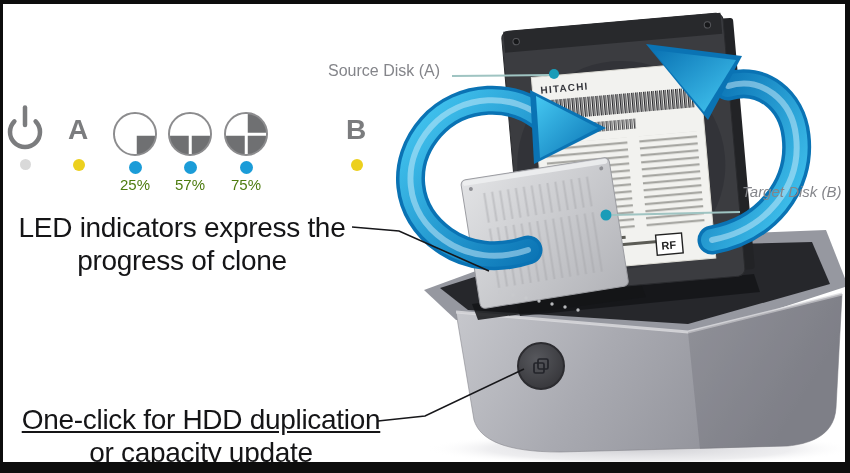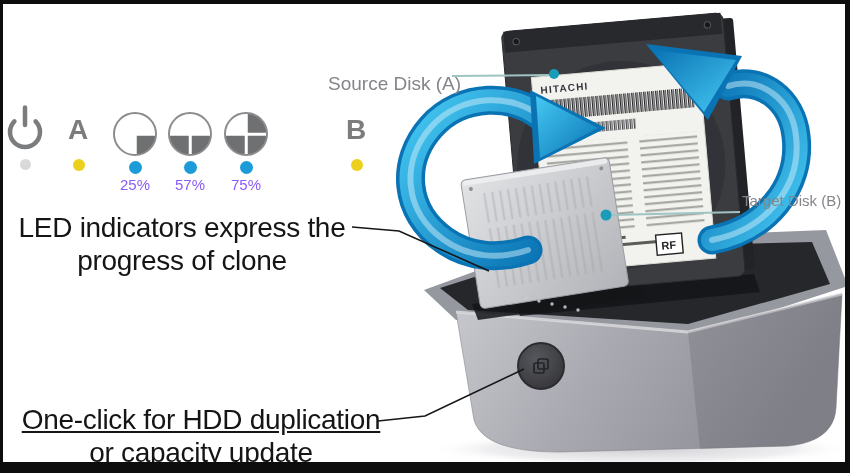--- a/index.html
+++ b/index.html
@@ -20,32 +20,32 @@
   .dot{position:absolute;border-radius:50%;}
   .dot.sm{width:11px;height:11px;top:159px;}
   .step{position:absolute;top:112px;width:60px;text-align:center;}
   .pie{width:44px;height:44px;margin:0 auto;border-radius:50%;border:2px solid #8c8c8e;
        box-sizing:border-box;position:relative;background:#fff;}
   .pie::before{content:"";position:absolute;left:0;right:0;top:50%;height:2.5px;
        transform:translateY(-50%);background:#ffffff;}
   .pie::after{content:"";position:absolute;top:0;bottom:0;left:50%;width:2.5px;
        transform:translateX(-50%);background:#ffffff;}
   .step .dot2{width:13px;height:13px;border-radius:50%;margin:5px auto 0;}
-  .pct{margin-top:2px;font-size:15px;color:#8b5cf6;}
+  .pct{margin-top:2px;font-size:15px;color:#4d7c0f;}
 
   
   .caption{position:absolute;z-index:6;color:#151517;text-align:center;
            font-size:28px;line-height:33px;letter-spacing:-0.3px;}
   .cap-led{left:6px;top:211px;width:352px;}
   .cap-btn{left:0px;top:403px;width:402px;text-decoration:underline;}
 
   
   .disklabel{position:absolute;z-index:6;color:#84858a;white-space:nowrap;}
-  .lbl-source{left:328px;top:73px;font-size:19px;}
-  .lbl-target{left:742px;top:192px;font-size:15px;}
+  .lbl-source{left:328px;top:62px;font-size:16px;}
+  .lbl-target{left:742px;top:183px;font-size:15px;font-style:italic;}
 
   .scene{position:absolute;left:0;top:0;z-index:2;}
 </style>
 </head>
 <body>
 
 <div id="canvas">
 
   <svg class="scene" width="850" height="473" viewBox="0 0 850 473">
     <defs>

